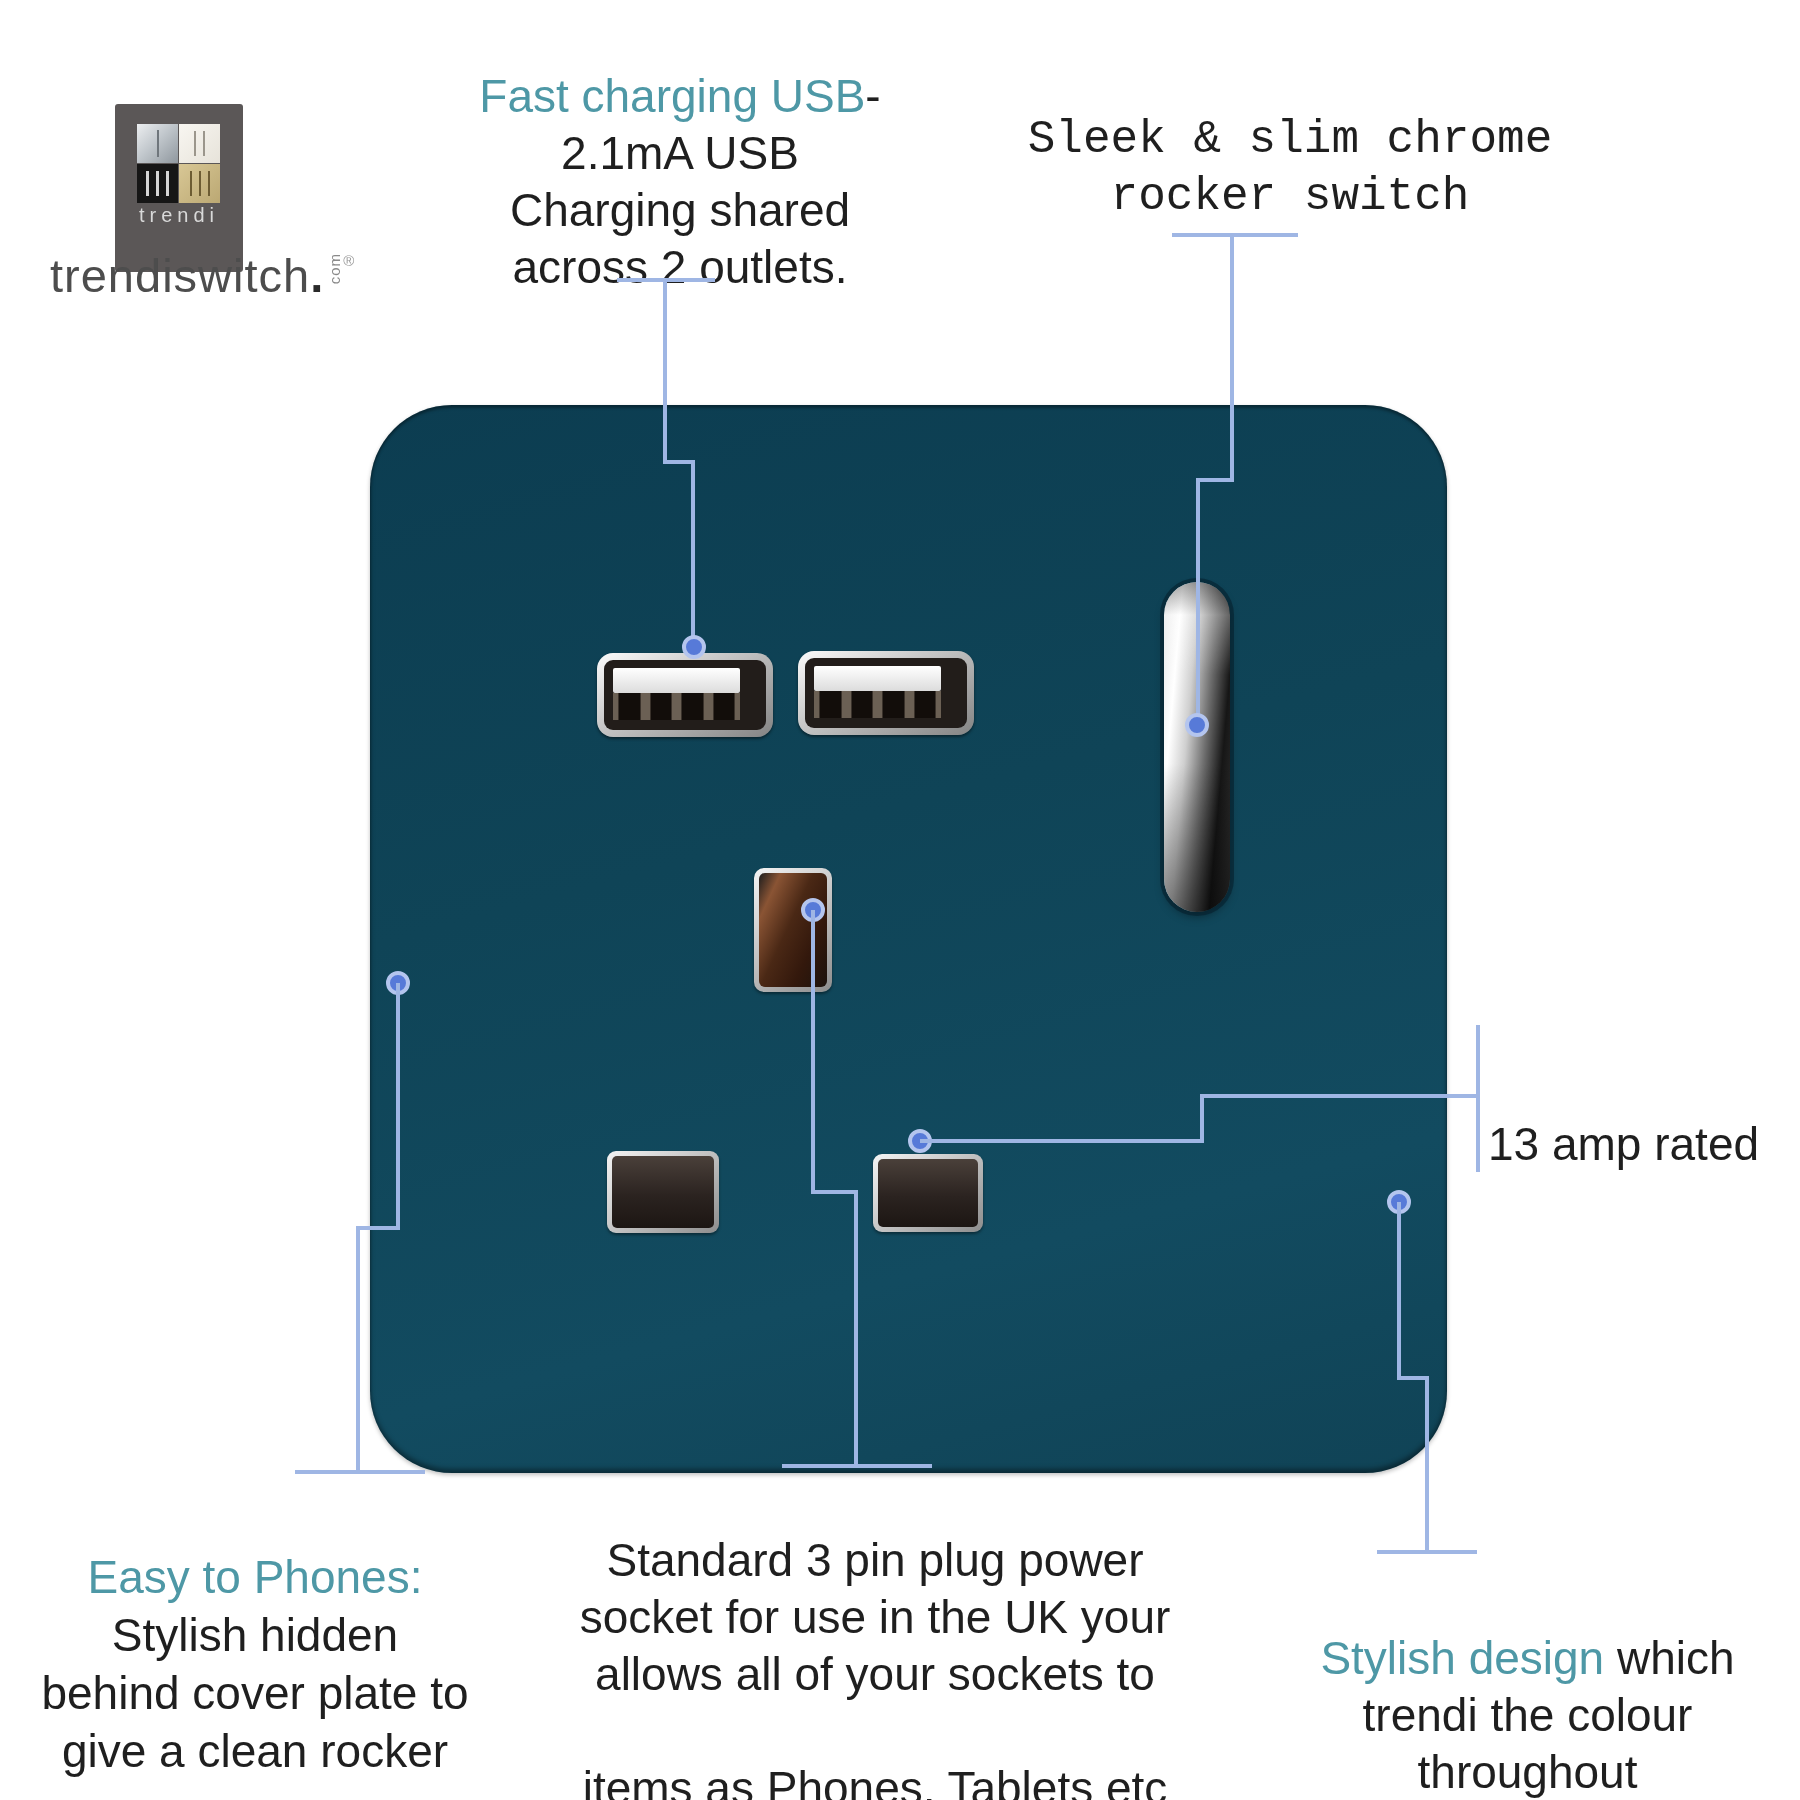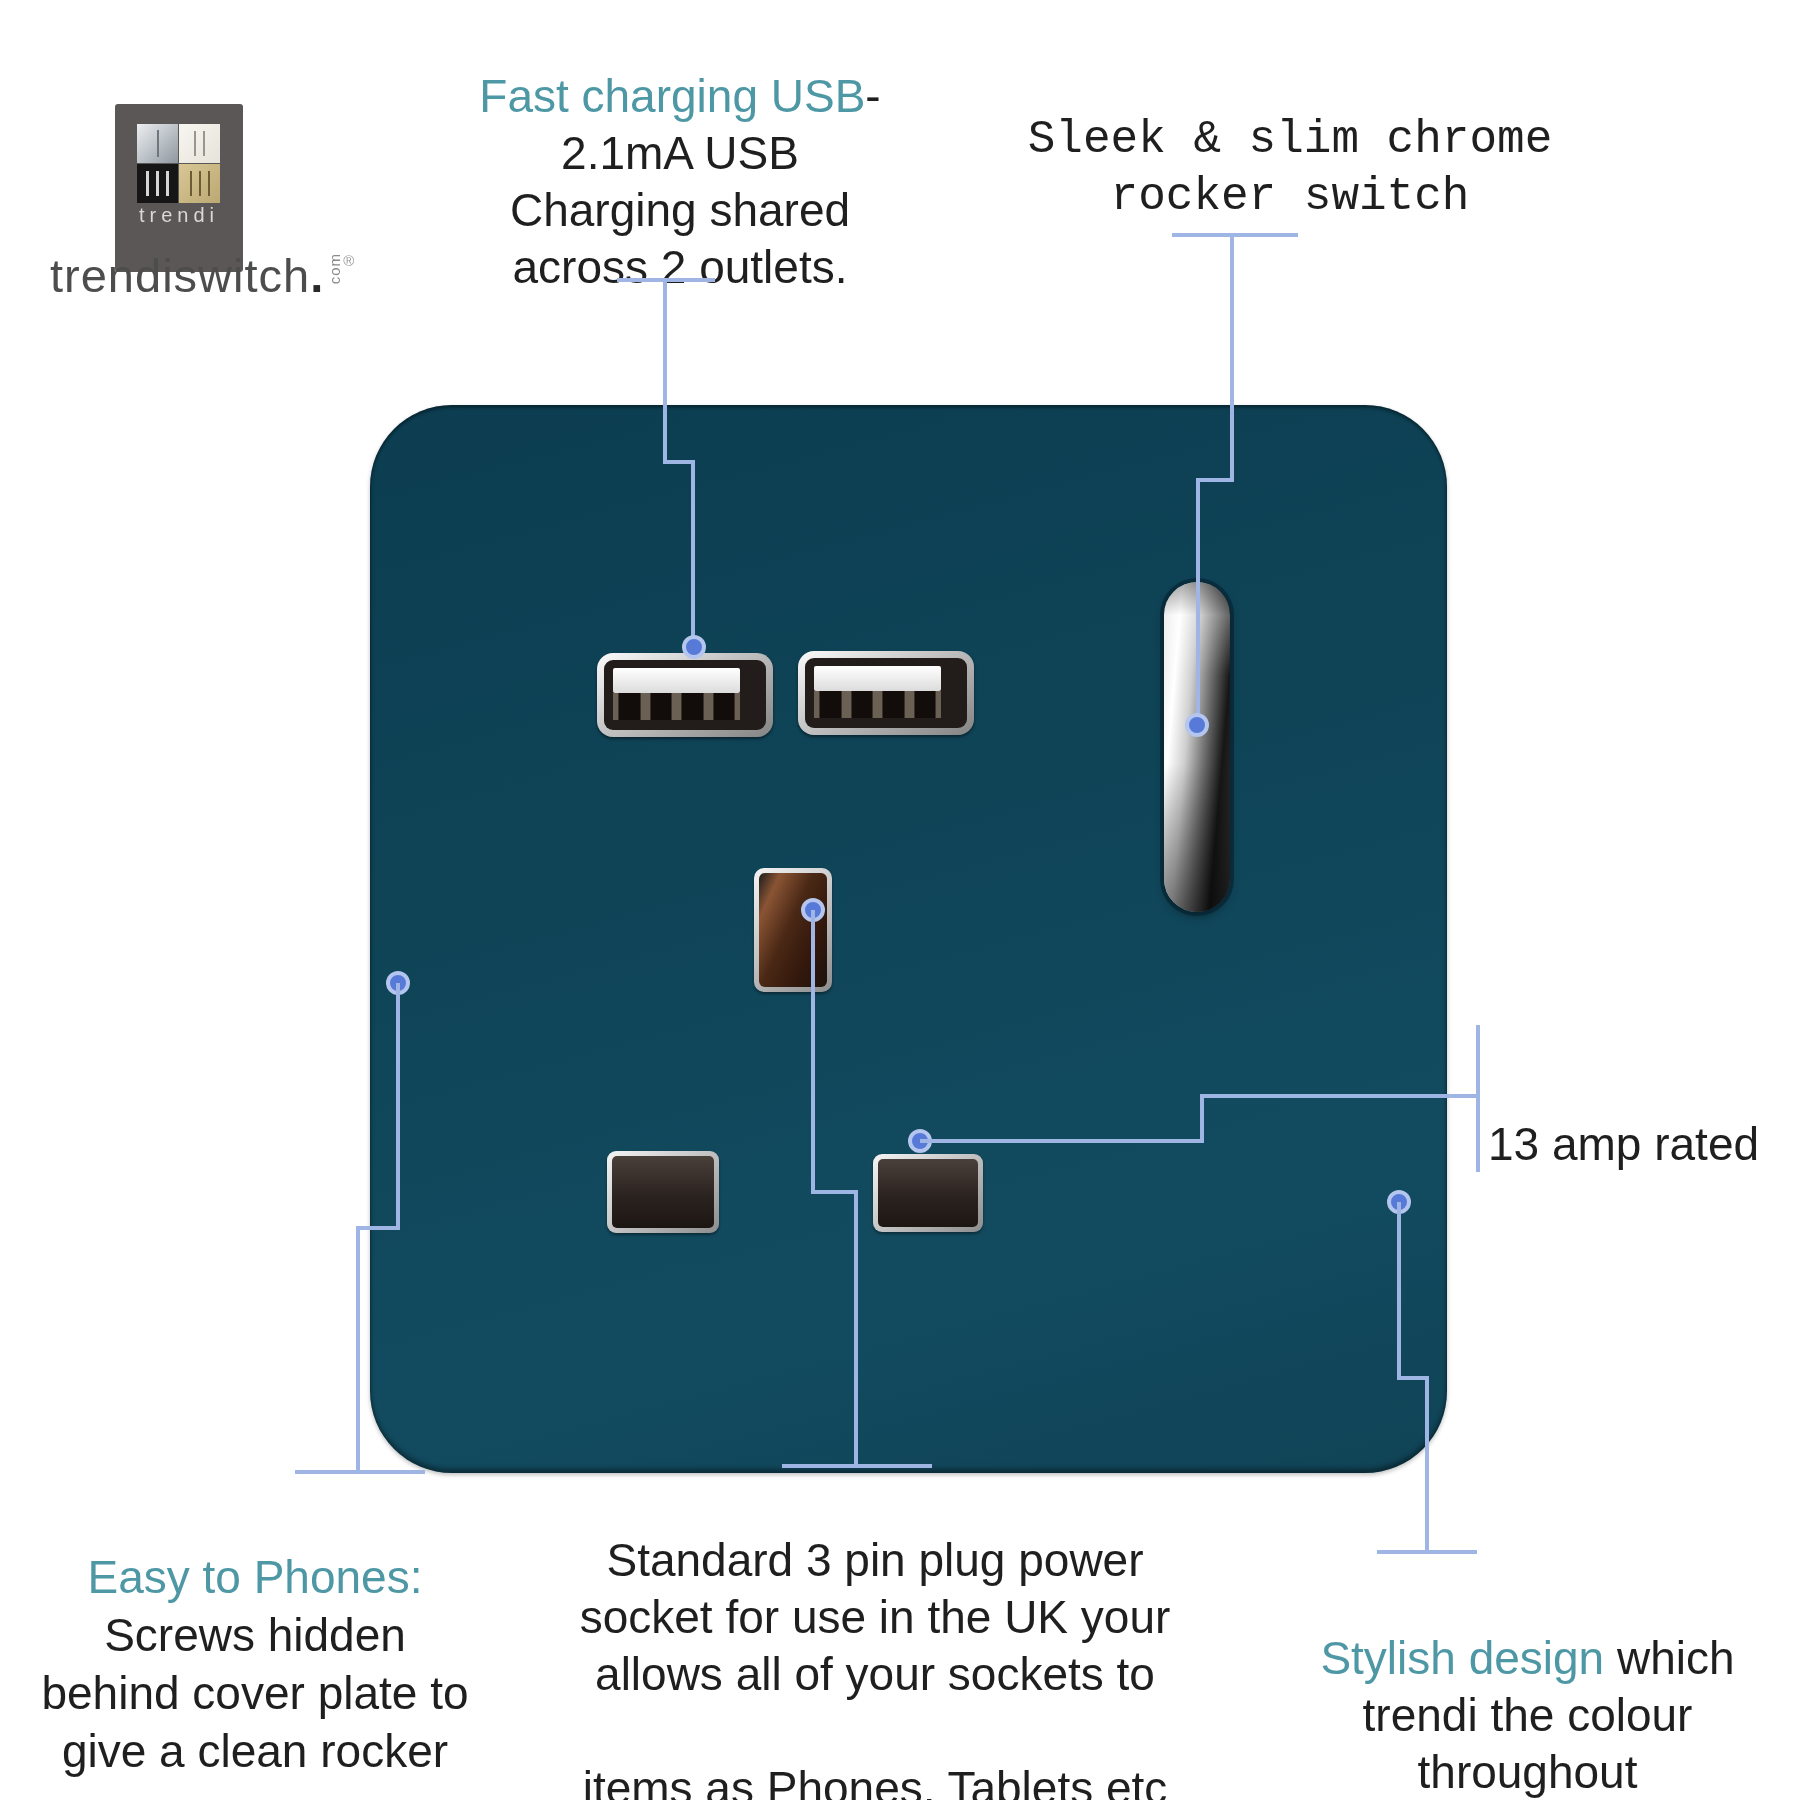--- a/index.html
+++ b/index.html
@@ -147,21 +147,21 @@
 
   <div class="abs note note-rocker">
     <span>Sleek &amp; slim chrome</span><br>
     <span>rocker switch</span>
   </div>
 
   <div class="abs note note-amp">13 amp rated</div>
 
   <div class="abs note note-install">
     <span class="teal">Easy to Phones:</span><br>
-    <span>Screws hidden</span><br>
+    <span>Stylish hidden</span><br>
     <span>behind cover plate to</span><br>
     <span>give a clean rocker</span>
   </div>
 
   <div class="abs note note-socket">
     <span>Standard 3 pin plug power</span><br>
     <span>socket for use in the UK your</span><br>
     <span>allows all of your sockets to</span><br>
     <br>
     <span>items as Phones, Tablets etc</span>

